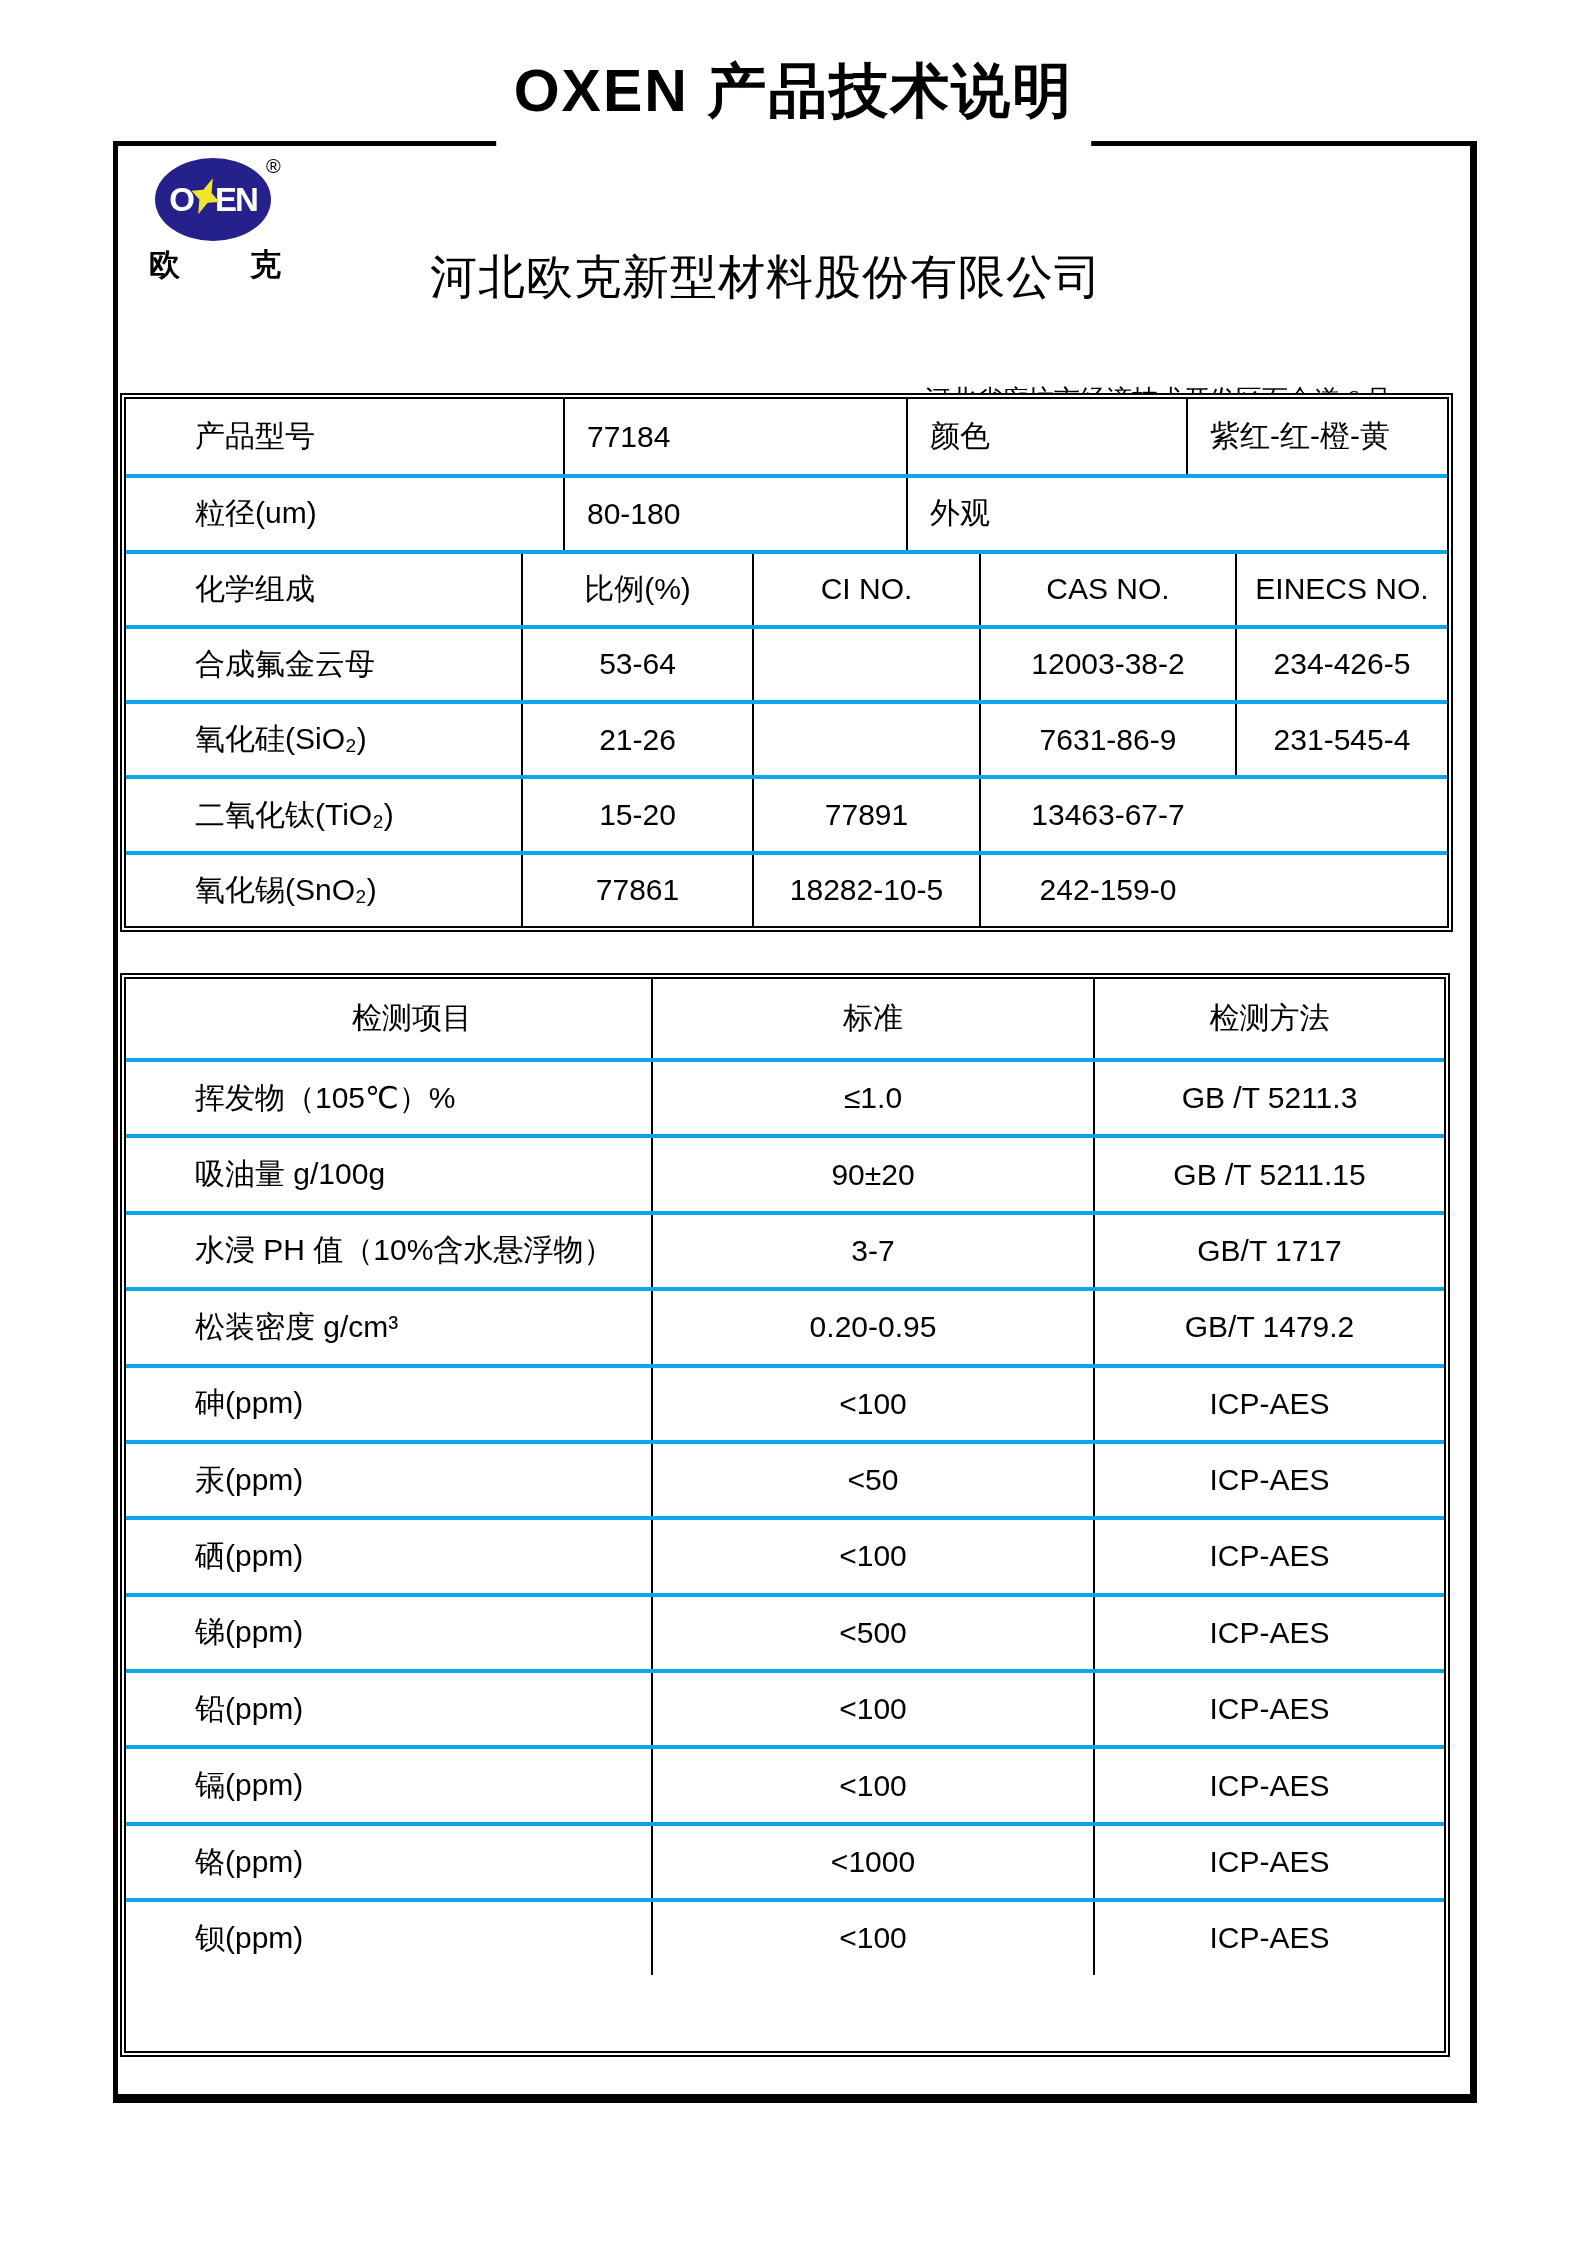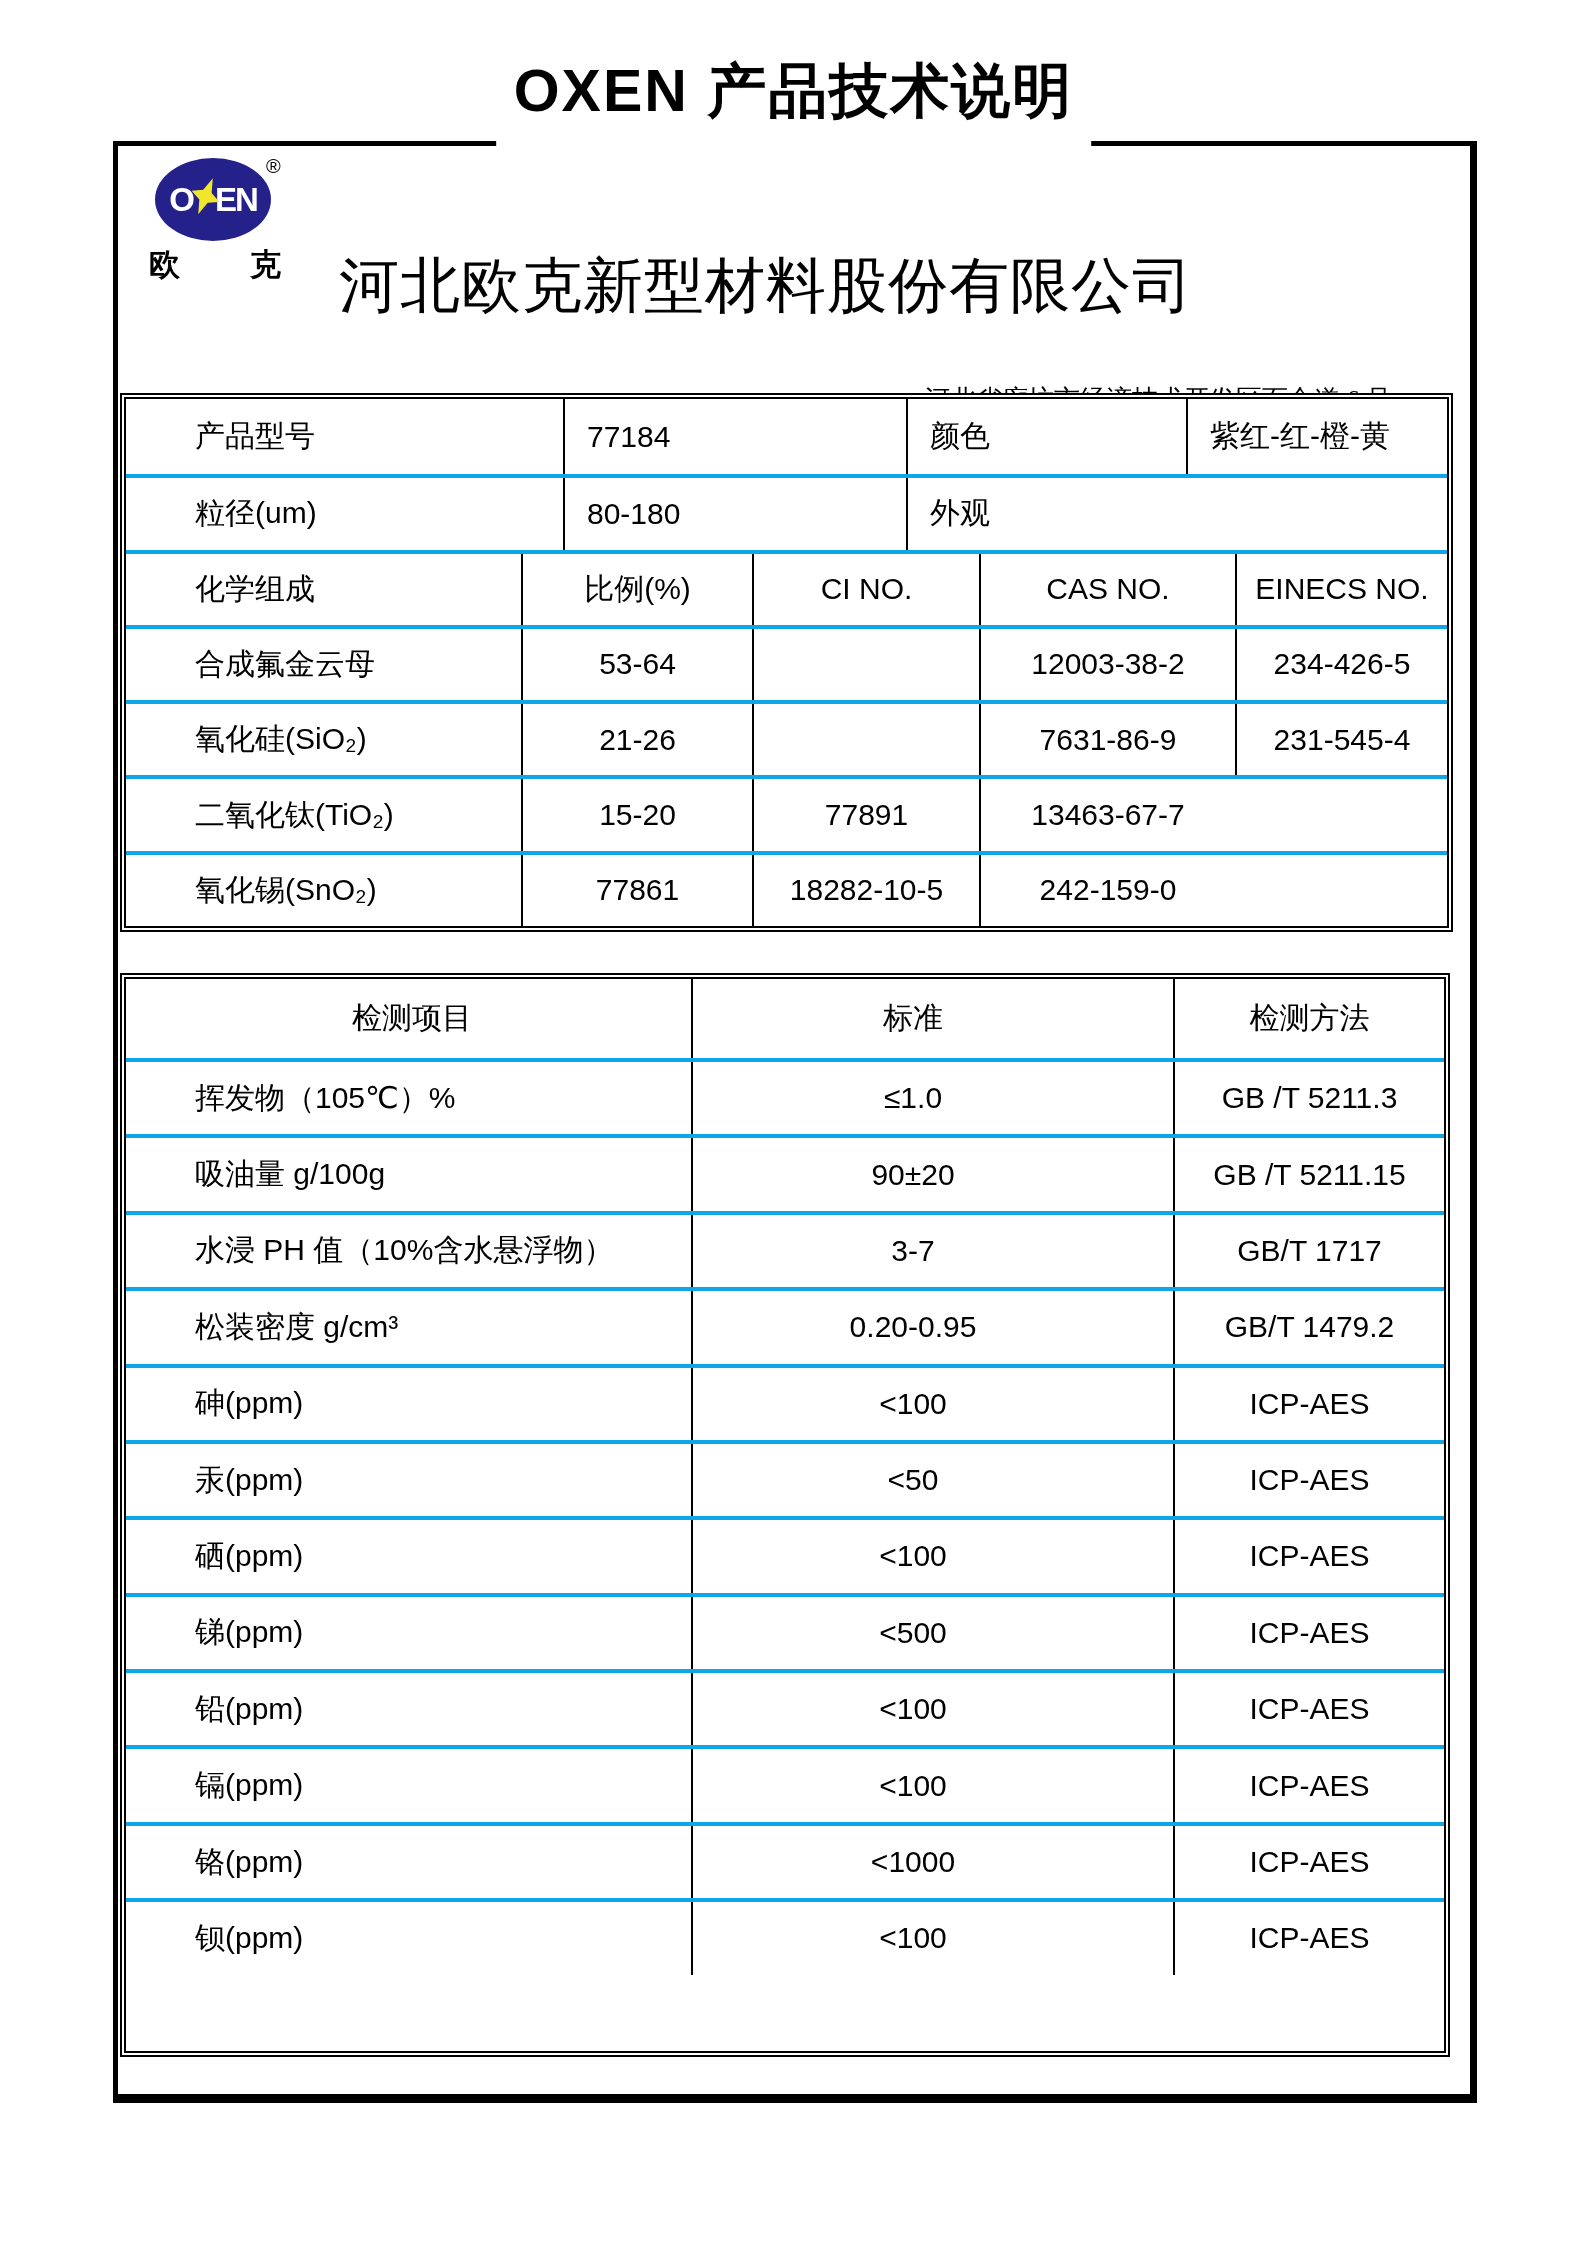--- a/index.html
+++ b/index.html
@@ -62,21 +62,21 @@
     position: absolute; left: -6px; top: 86px; width: 132px;
     display: flex; justify-content: space-between;
     font-weight: bold; font-size: 31px;
   }
 
   
   .serif { font-family: "Liberation Serif", "DejaVu Serif", serif; }
   .company-name {
     position: absolute; top: 100px; left: 0; width: 100%;
     text-align: center; transform: translateX(-28px);
-    font-size: 60px; letter-spacing: 1px; white-space: nowrap;
+    font-size: 47px; letter-spacing: 1px; white-space: nowrap;
   }
   .address-block {
     position: absolute; top: 176px; right: 78px;
     text-align: right; font-size: 26px; line-height: 31px; white-space: pre;
   }
 
   
   .tbl {
     position: absolute; left: 2px;
     box-sizing: border-box;
@@ -84,21 +84,21 @@
     display: grid;
     background: #fff;
   }
   .t1 { top: 247px; width: 1333px; height: 539px; grid-template-rows: repeat(7, 1fr); }
   .t2 { top: 827px; width: 1330px; height: 1084px; grid-template-rows: 79px repeat(13, 1fr); }
 
   .row { display: grid; box-sizing: border-box; }
   .row:not(:first-child) { border-top: 4px solid #0ea5e9; }
   .ra { grid-template-columns: 437px 343px 280px 1fr; }
   .rb { grid-template-columns: 395px 231px 227px 256px 1fr; }
-  .rc { grid-template-columns: 525px 442px 1fr; gap: 40px; }
+  .rc { grid-template-columns: 525px 442px 1fr; }
 
   .c {
     display: flex; align-items: center;
     font-size: 30px;
     border-left: 2px solid #000;
     box-sizing: border-box;
     overflow: hidden;
     white-space: nowrap;
   }
   .c:first-child { border-left: none; margin-left: 47px; }

